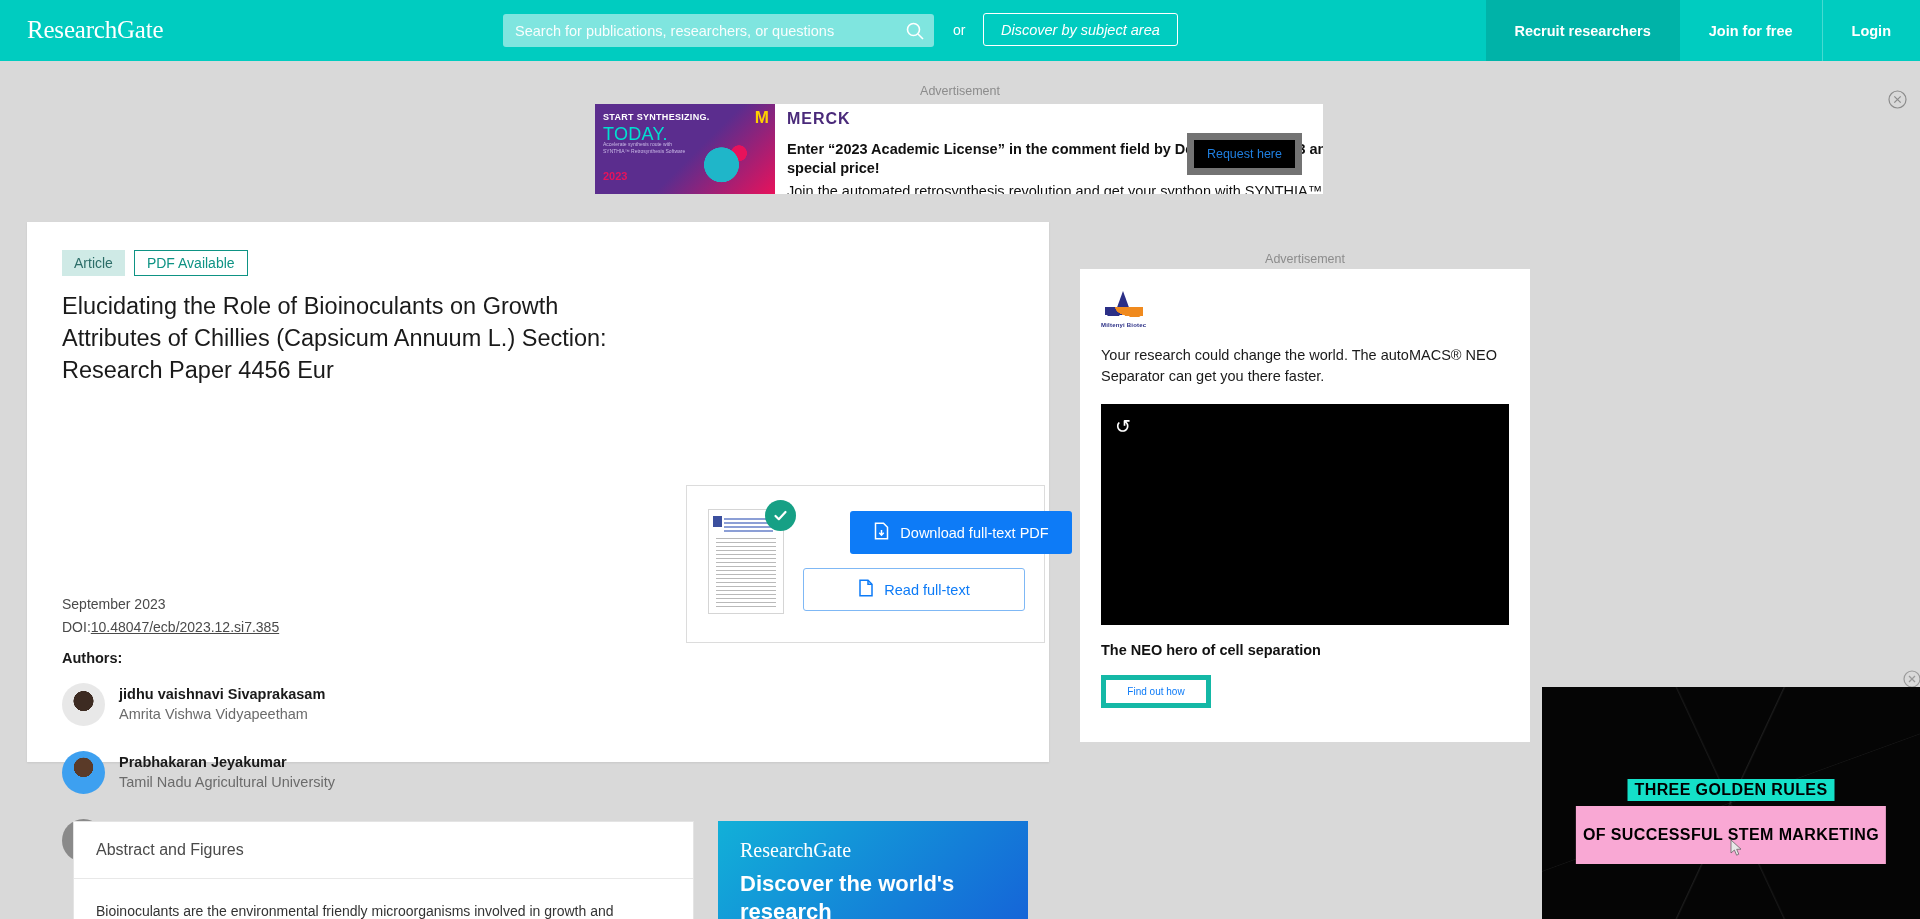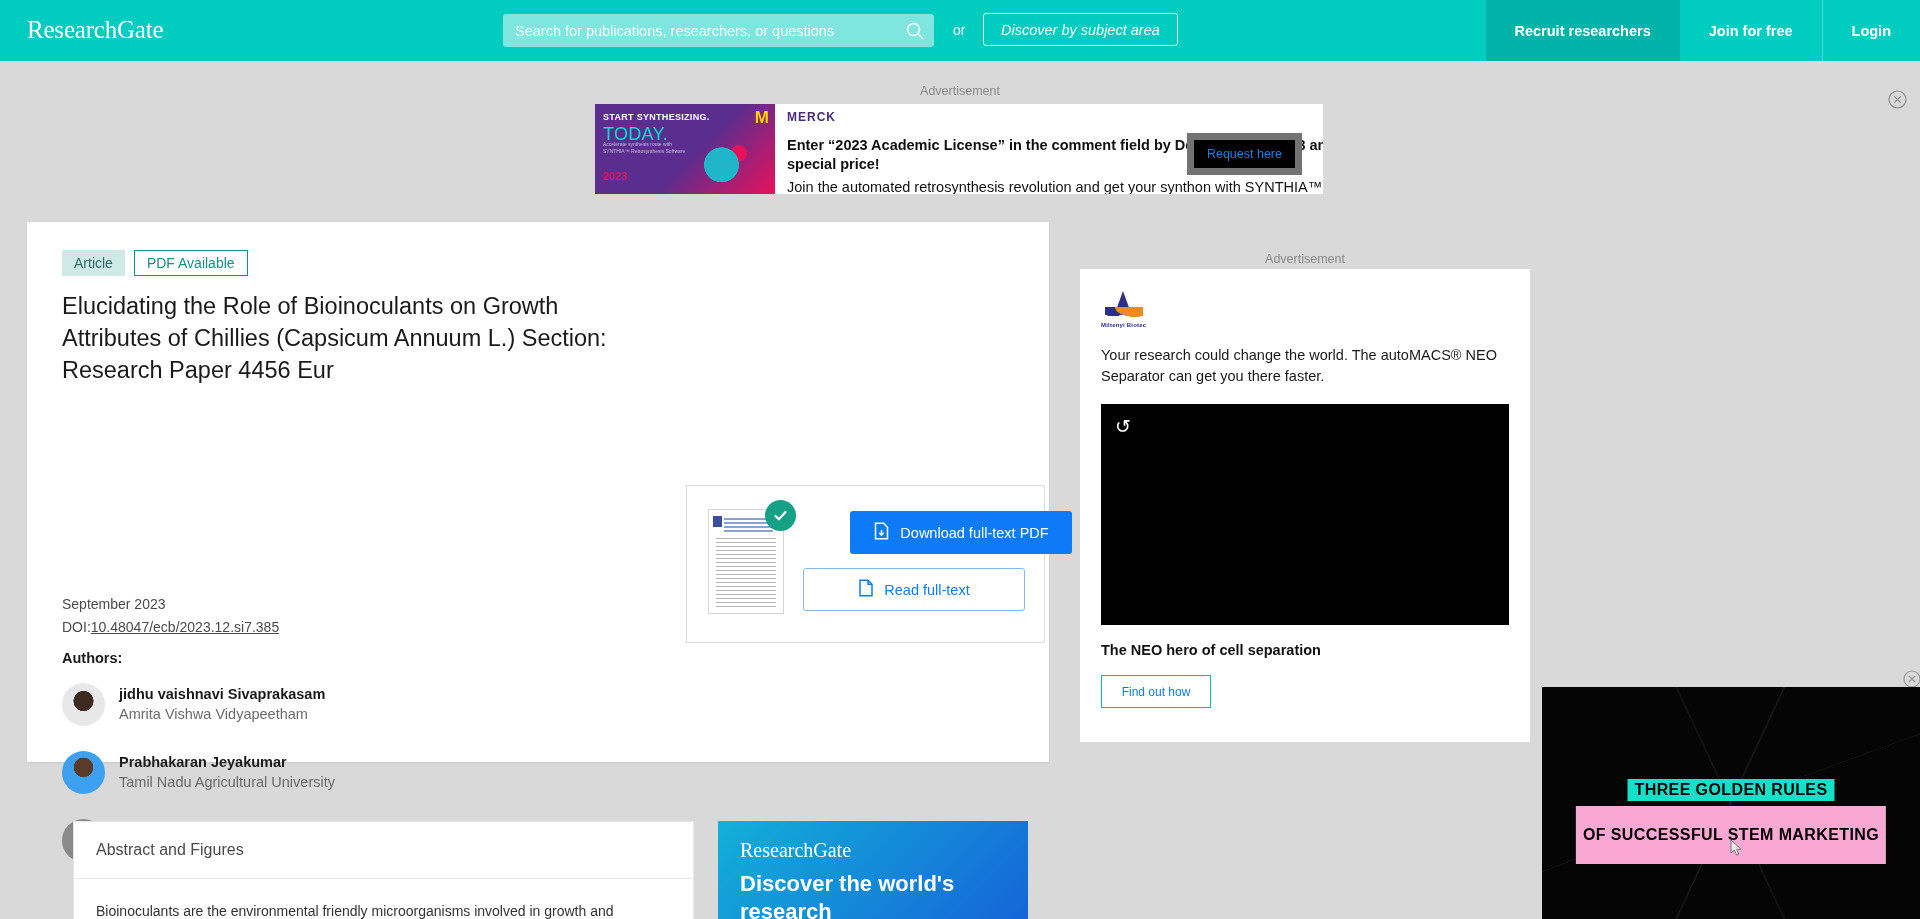--- a/index.html
+++ b/index.html
@@ -148,21 +148,21 @@
     font-family: "Liberation Sans", sans-serif;
   }
   .ad-hand {
     position: absolute; right: 8px; bottom: 6px;
     width: 70px; height: 58px;
     background: radial-gradient(circle at 35% 60%, #1fb6c9 0 30%, transparent 31%),
                 radial-gradient(circle at 60% 40%, #e8125b 0 14%, transparent 15%);
   }
   .ad-body { position: absolute; left: 180px; top: 0; right: 0; bottom: 0; padding: 6px 10px 0 12px; }
   .ad-brand {
-    font-size: 12px; font-weight: bold; color: #4a2a7a;
+    font-size: 16px; font-weight: bold; color: #4a2a7a;
     letter-spacing: 1px;
     font-family: "Liberation Sans", sans-serif;
   }
   .ad-head {
     margin-top: 12px;
     font-size: 14.5px; font-weight: bold; color: #111111;
     line-height: 19px; width: 610px;
   }
   .ad-sub {
     margin-top: 4px;
@@ -388,22 +388,22 @@
     position: absolute; left: 14px; top: 11px;
     font-size: 19px; color: #ffffff;
   }
   .side-ad-caption {
     margin-top: 17px;
     font-size: 14.5px; font-weight: bold; color: #111111;
   }
   .side-ad-btn {
     margin-top: 17px;
     width: 110px; height: 33px;
-    border: 1px solid #14b8a6; background: #fff;
-    color: #0d7bf7; font-size: 12px; cursor: pointer;
+    border: 5px solid #14b8a6; background: #fff;
+    color: #0d7bf7; font-size: 10px; cursor: pointer;
     font-family: "Liberation Sans", sans-serif;
     display: flex; align-items: center; justify-content: center;
   }
 
   
   .video-overlay {
     position: absolute;
     left: 1542px; top: 687px;
     width: 378px; height: 232px;
     background: #050505;

